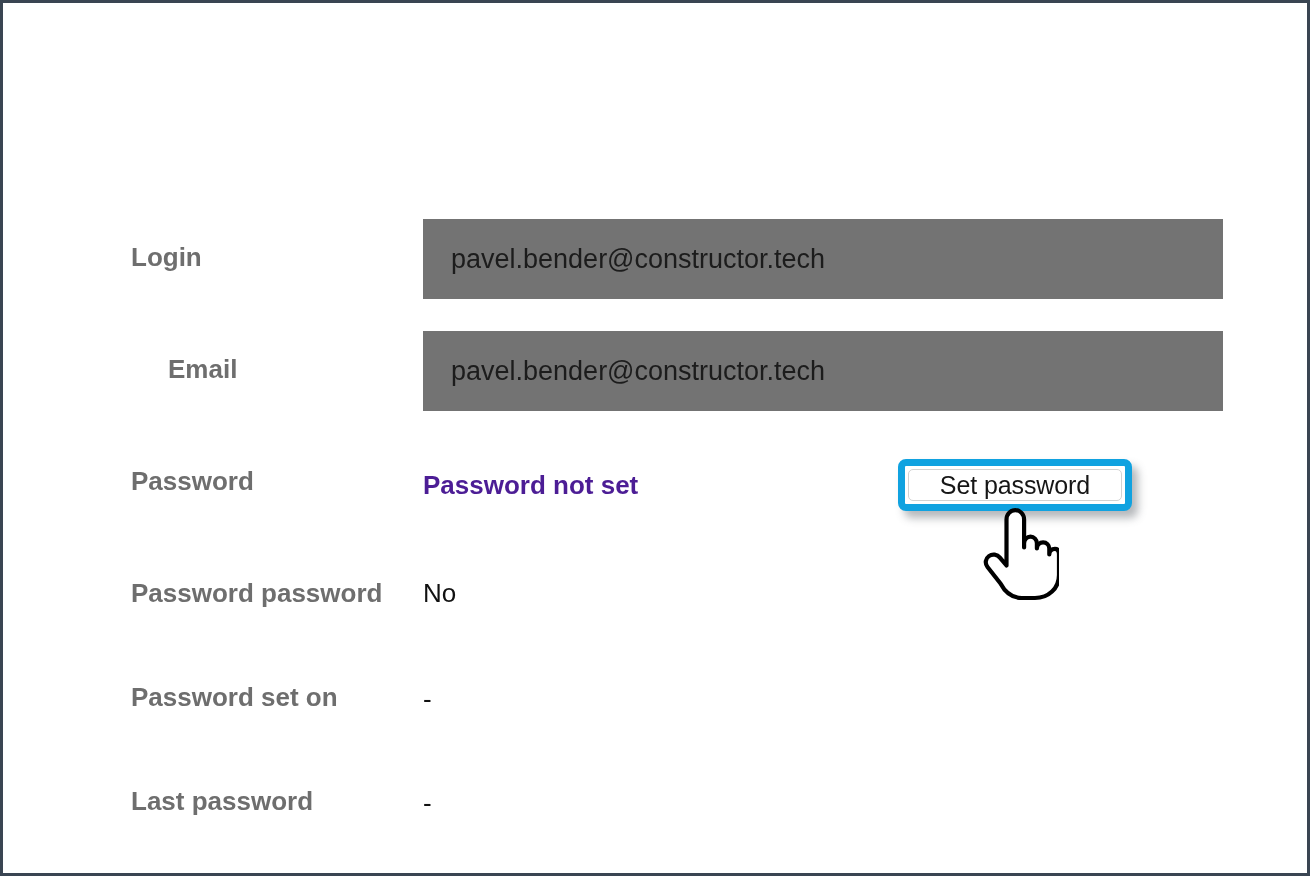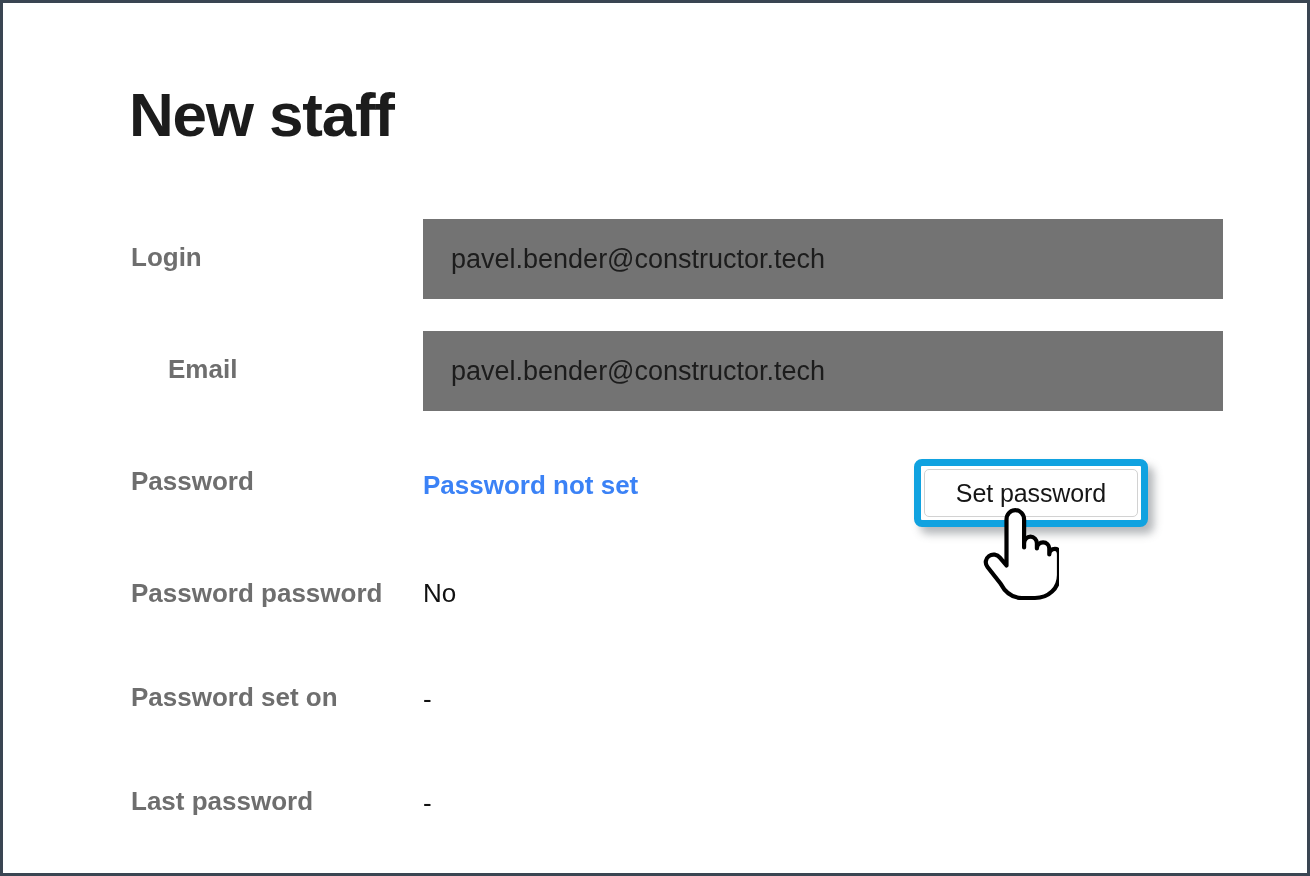--- a/index.html
+++ b/index.html
@@ -93,21 +93,21 @@
     top: 0;
     font-size: 26px;
     line-height: 32px;
     font-weight: 400;
     color: #111111;
     white-space: nowrap;
   }
 
   .row-value.muted {
     font-weight: 600;
-    color: #3b82f6;
+    color: #4c1d95;
   }
 
   
   #row-login     { top: 216px; }
   #row-login .row-label  { top: 22px; }
   #row-login .row-field  { top: 0px; }
 
   #row-email     { top: 328px; }
   #row-email .row-label  { top: 22px; margin-left: 37px; }
   #row-email .row-field  { top: 0px; }
@@ -124,28 +124,27 @@
 
   #row-last-activity { top: 782px; }
   #row-last-activity .row-value { top: 2px; }
 
   
   .btn-highlight {
     position: absolute;
     left: 895px;
     top: 456px;
     width: 234px;
-    height: 68px;
+    height: 52px;
     box-sizing: border-box;
     border: 7px solid #10a2e0;
     border-radius: 8px;
     background: #ffffff;
     box-shadow: 6px 7px 9px rgba(90, 97, 104, 0.45);
     padding: 3px;
-    margin-left: 16px;
   }
 
   .btn-set-password {
     box-sizing: border-box;
     width: 100%;
     height: 100%;
     border: 1px solid #d2d2d2;
     border-radius: 5px;
     background: #ffffff;
     color: #161616;
@@ -169,21 +168,20 @@
     width: 78px;
     height: 94px;
     pointer-events: none;
   }
 </style>
 </head>
 <body>
 
 <div class="page">
 
-  <h1 class="page-title">New staff</h1>
 
   <div class="form">
 
     <div class="row" id="row-login">
       <div class="row-label">Login</div>
       <div class="row-field">
         <span class="row-field-text">pavel.bender@constructor.tech</span>
       </div>
     </div>
 

